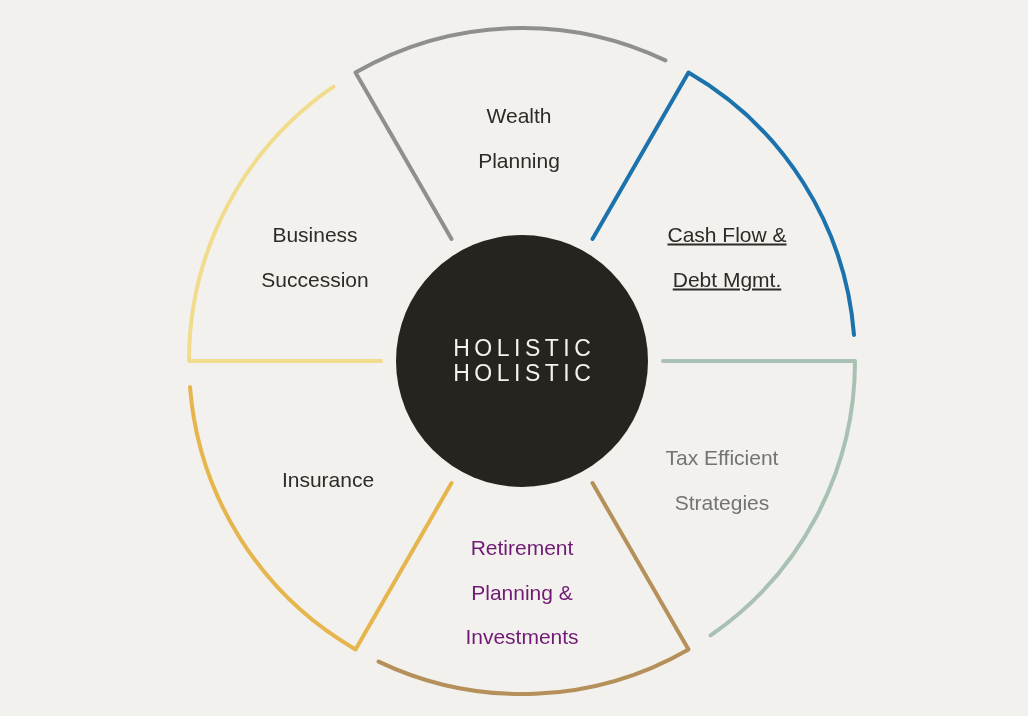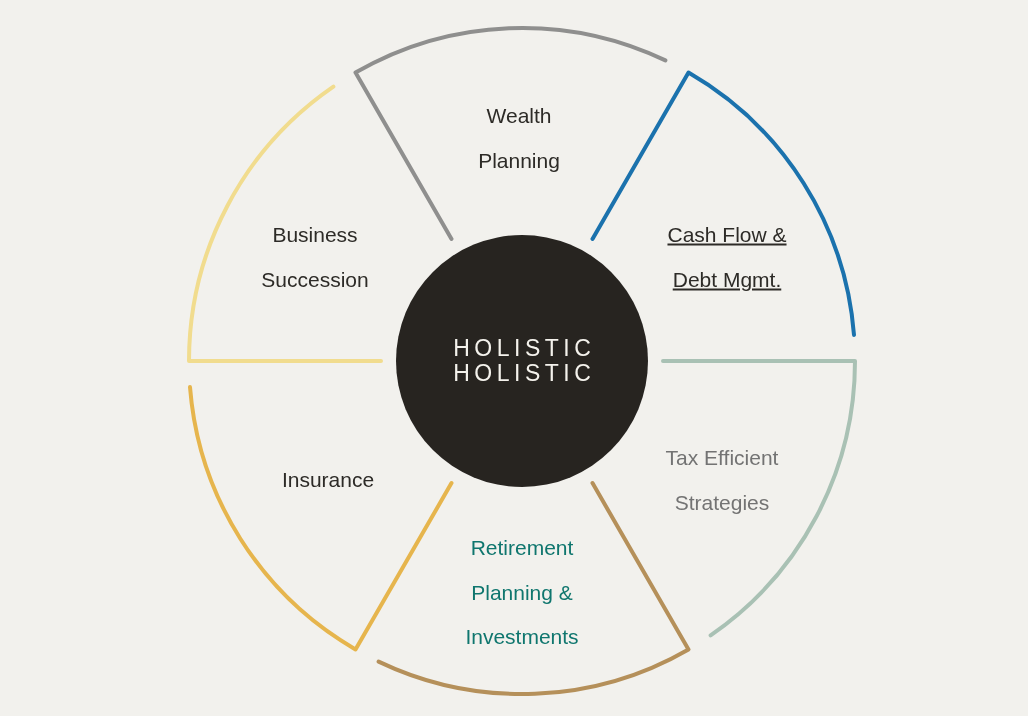--- a/index.html
+++ b/index.html
@@ -70,21 +70,21 @@
         <div class="seg-label-line">Planning</div>
       </div>
       <div class="seg-label" style="left: 727px; top: 249px; color: rgb(45, 43, 39); text-decoration: underline;">
         <div class="seg-label-line">Cash Flow &amp;</div>
         <div class="seg-label-line">Debt Mgmt.</div>
       </div>
       <div class="seg-label" style="left: 722px; top: 472px; color: #737373;">
         <div class="seg-label-line">Tax Efficient</div>
         <div class="seg-label-line">Strategies</div>
       </div>
-      <div class="seg-label" style="left: 522px; top: 585px; color: #0f766e;">
+      <div class="seg-label" style="left: 522px; top: 585px; color: #701a75;">
         <div class="seg-label-line">Retirement</div>
         <div class="seg-label-line">Planning &amp;</div>
         <div class="seg-label-line">Investments</div>
       </div>
       <div class="seg-label" style="left: 328px; top: 472px; color: rgb(45, 43, 39);">
         <div class="seg-label-line">Insurance</div>
       </div>
       <div class="seg-label" style="left: 315px; top: 249px; color: rgb(45, 43, 39);">
         <div class="seg-label-line">Business</div>
         <div class="seg-label-line">Succession</div>

